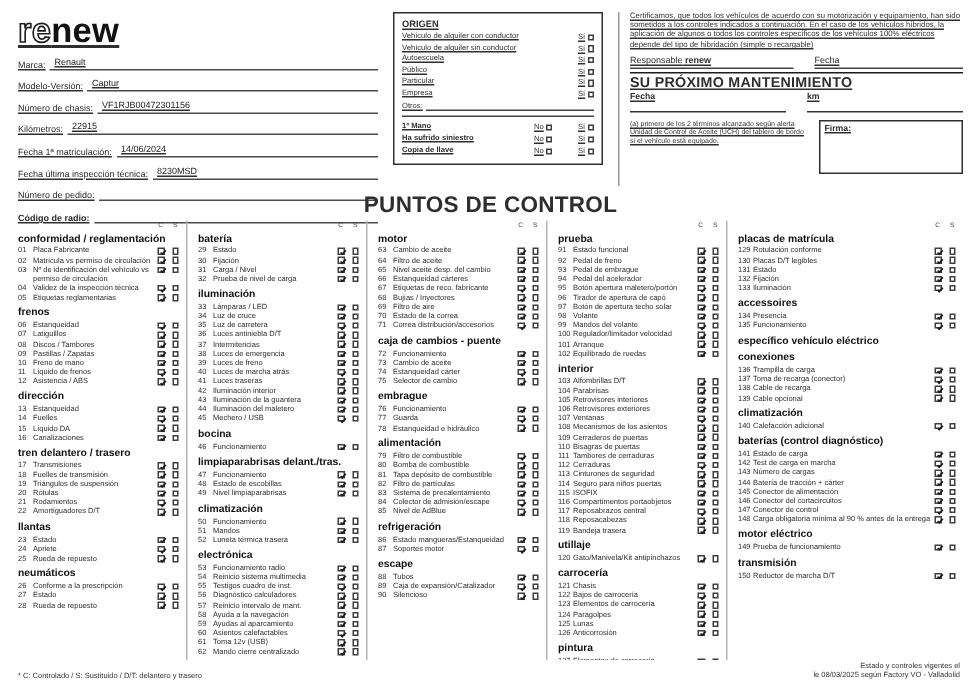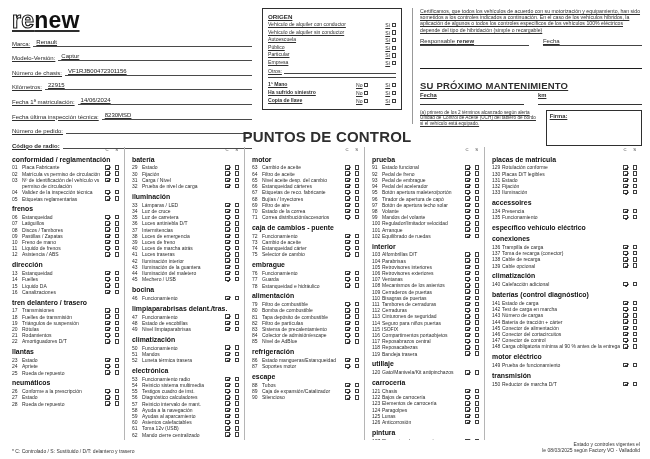--- a/index.html
+++ b/index.html
@@ -29,21 +29,21 @@
   .nyrow .orow-label{font-weight:bold;}
   .nyrow .no-cell{width:22px;}
   .nyrow .yes-cell{width:18px;justify-content:flex-end;}
 
   .h-right{flex:1;border-left:.8px solid #999;padding-left:7px;display:flex;flex-direction:column;}
   .cert{font-size:5.2px;line-height:6.2px;color:#333;}
   .resp-row{display:flex;margin-top:5px;font-size:6px;align-items:flex-end;}
   .resp-left{flex:1.1;display:flex;align-items:flex-end;border-bottom:.8px solid #444;padding-bottom:1px;margin-right:14px;}
   .resp-right{flex:1;display:flex;align-items:flex-end;border-bottom:.8px solid #444;padding-bottom:1px;}
   .b{font-weight:bold;}
-  .maint{border-top:1.7px solid #1c1c1c;margin-top:22px;padding-top:11px;}
+  .maint{border-top:1.7px solid #1c1c1c;margin-top:2px;padding-top:1px;}
   .maint-title{font-weight:800;font-size:9.5px;letter-spacing:.2px;}
   .maint-fields{display:flex;gap:14px;margin-top:1px;}
   .maint-field{flex:1;font-size:5.8px;font-weight:bold;border-bottom:.9px solid #333;padding-bottom:6px;}
   .bottom-row{display:flex;gap:8px;margin-top:5px;}
   .maint-note{font-size:4.7px;line-height:5.5px;width:53%;color:#333;}
   .firma-box{border:1px solid #2f2f2f;flex:1;height:36px;font-size:5.8px;font-weight:bold;padding:2px 3px;box-sizing:border-box;}
 
   
   .control-title{font-size:15px;font-weight:800;letter-spacing:.2px;margin:4px 0 0 0;flex:none;text-align:center;}
   .columns{display:flex;flex:1;margin-top:2px;min-height:0;}

